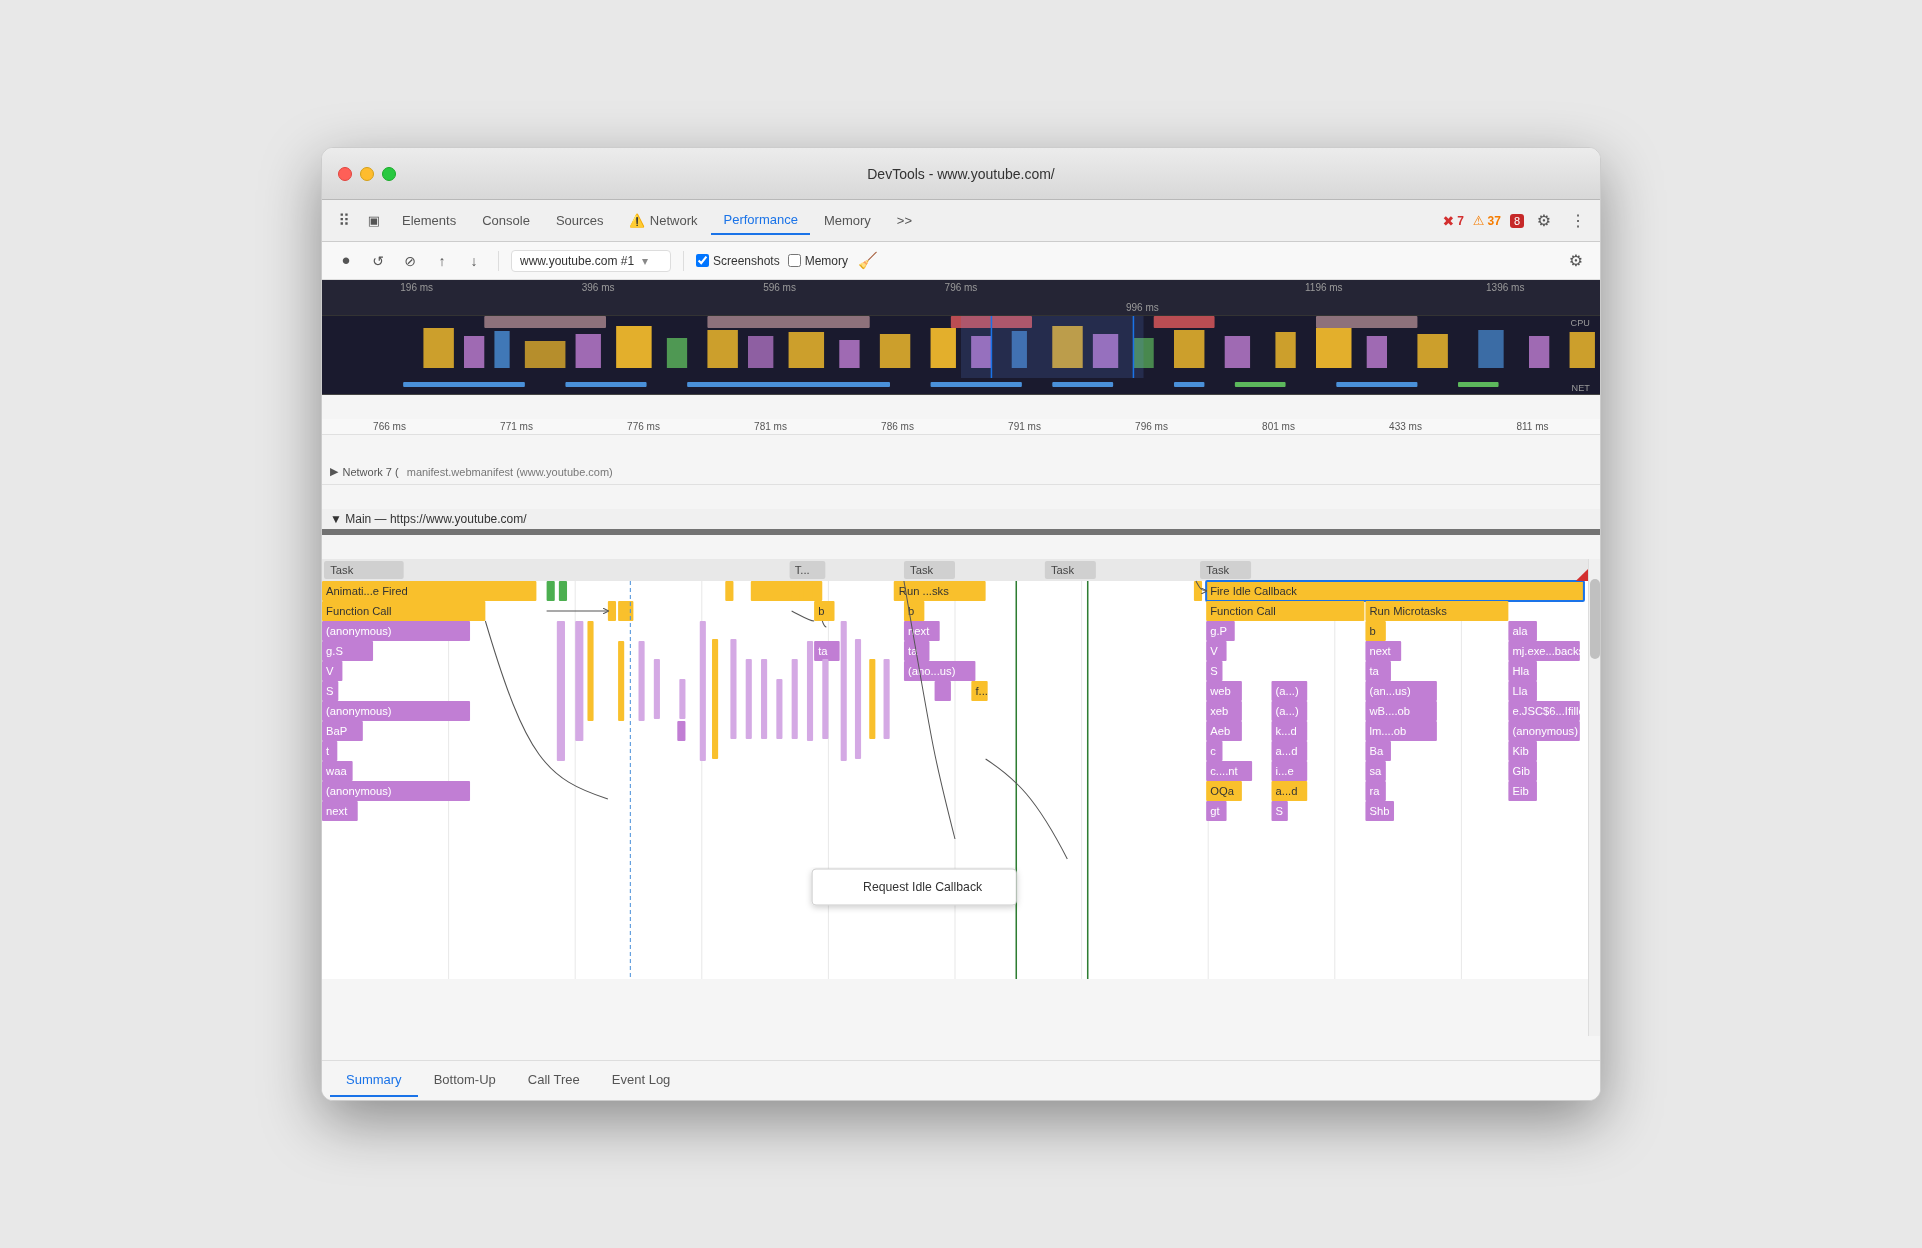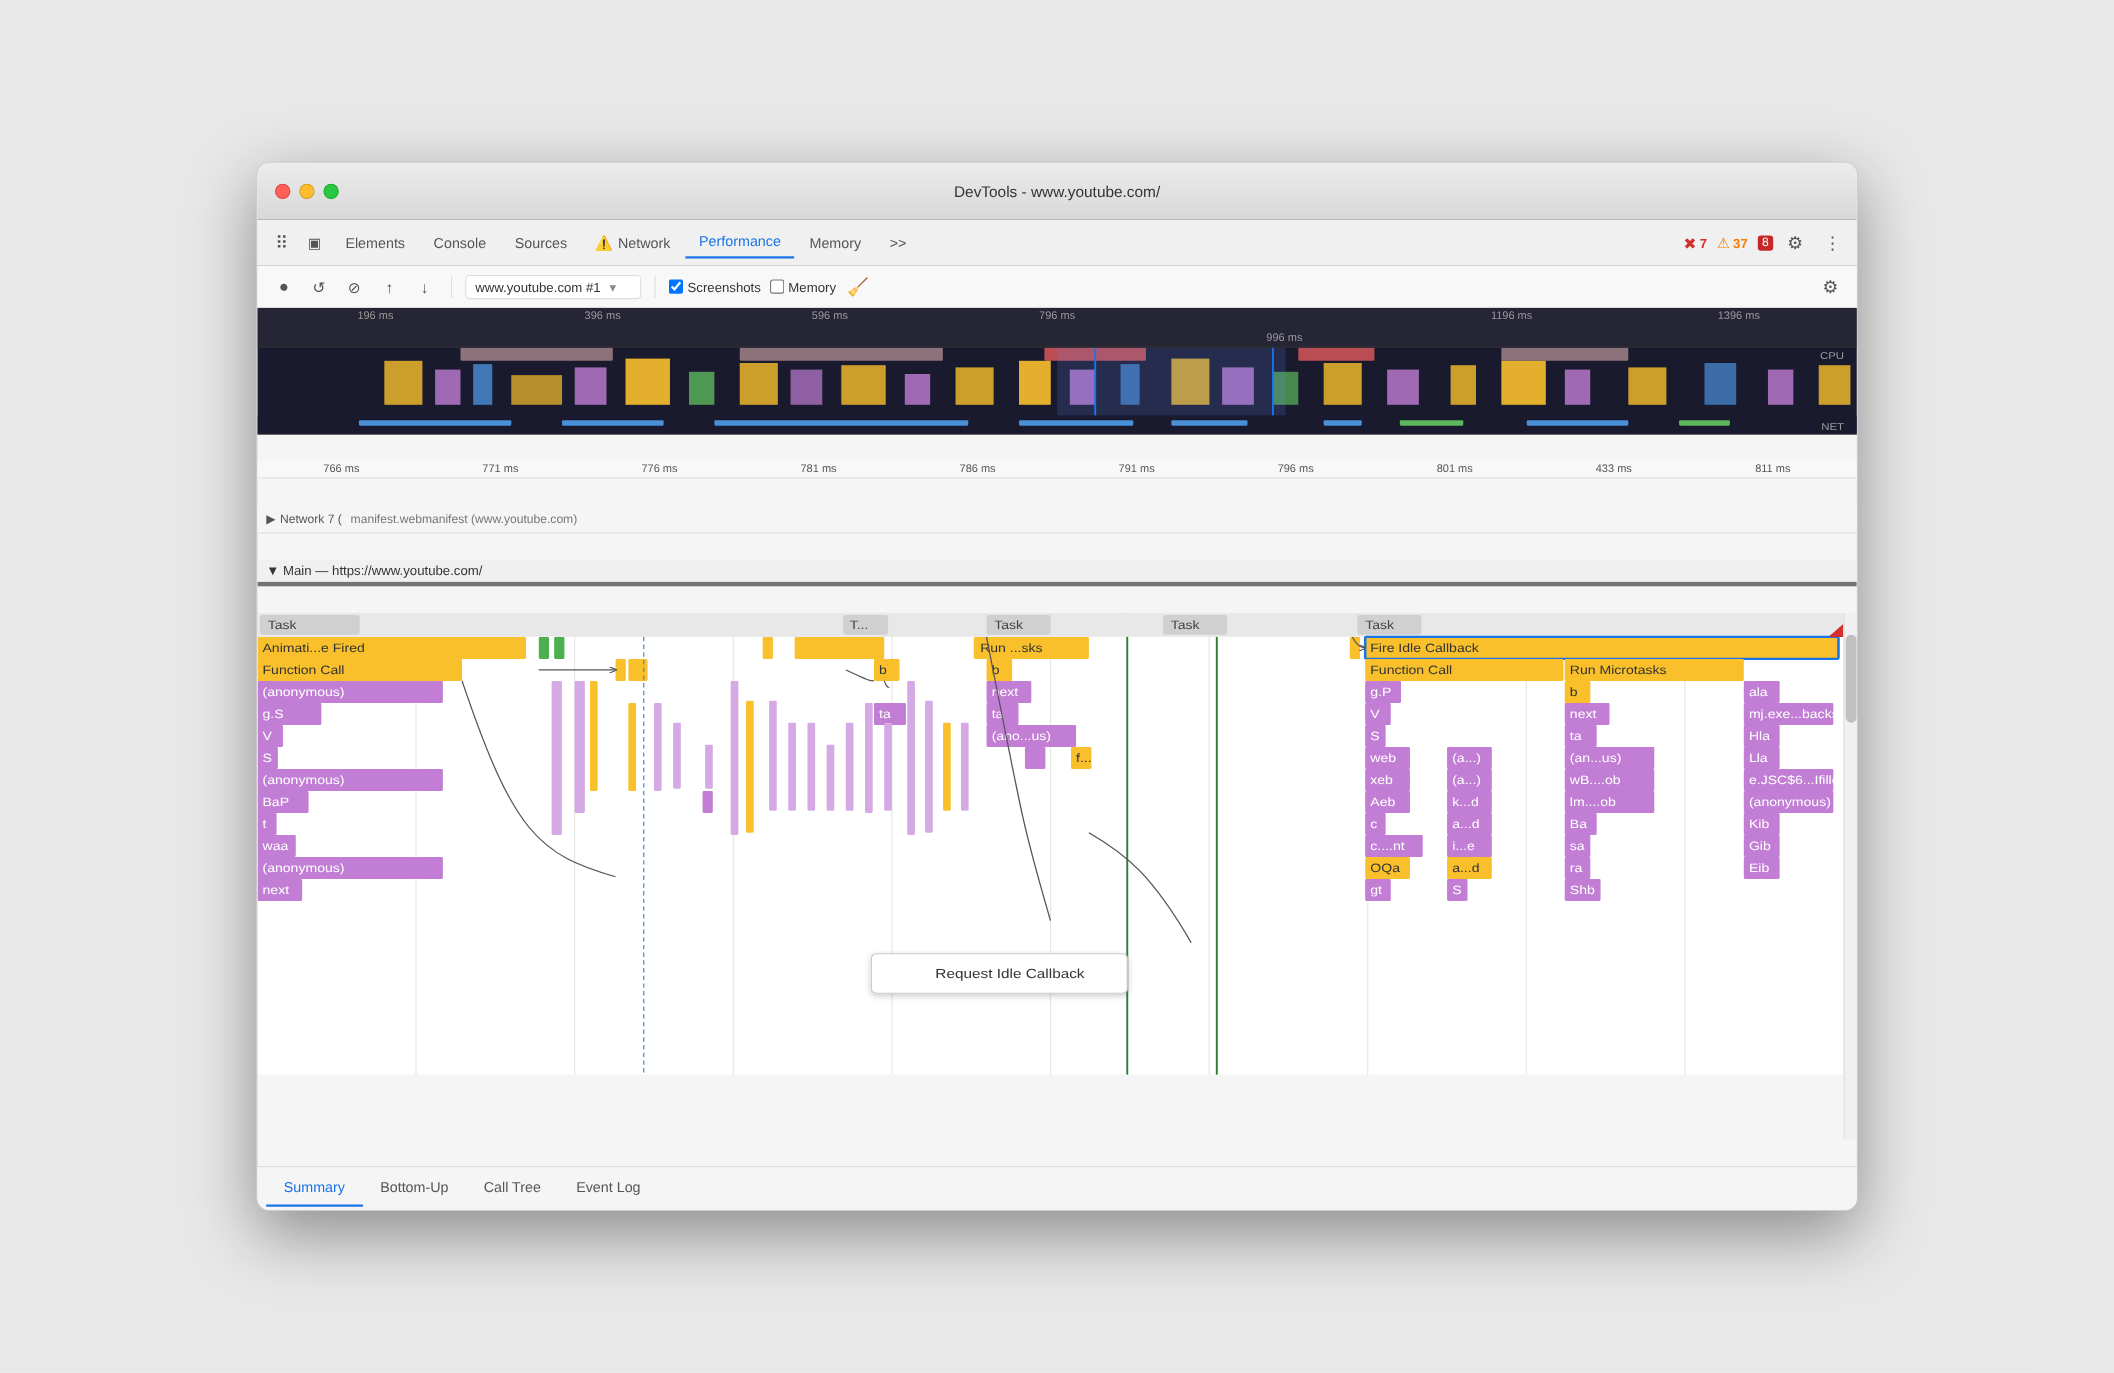--- a/index.html
+++ b/index.html
@@ -6,21 +6,21 @@
     body {
       font-family: -apple-system, BlinkMacSystemFont, 'Helvetica Neue', Arial, sans-serif;
       background: #e8e8e8;
       display: flex;
       justify-content: center;
       align-items: center;
       min-height: 100vh;
       padding: 20px;
     }
     .window {
-      width: 1456px;
+      width: 1280px;
       background: #f5f5f5;
       border-radius: 12px;
       box-shadow: 0 20px 60px rgba(0,0,0,0.4);
       overflow: hidden;
       border: 1px solid #ccc;
     }
     
     .title-bar {
       background: linear-gradient(180deg, #ececec 0%, #d8d8d8 100%);
       height: 52px;
@@ -379,21 +379,21 @@
       <div style="flex:1; text-align:center; font-size:10px; color:#555;">433 ms</div>
       <div style="flex:1; text-align:center; font-size:10px; color:#555;">811 ms</div>
     </div>
 
     <div class="network-row">
       <span style="margin-right:4px; cursor:pointer;">▶</span>
       <span>Network 7 (</span>
       <span style="margin-left:8px; color:#777;">manifest.webmanifest (www.youtube.com)</span>
     </div>
 
-    <div style="background:#f0f0f0; border-bottom:4px solid #737373; display:flex; align-items:center; padding:3px 8px; font-size:12px; color:#333; font-weight:500;">
+    <div style="background:#f0f0f0; border-bottom:6px solid #737373; display:flex; align-items:center; padding:3px 8px; font-size:12px; color:#333; font-weight:500;">
       <span>▼ Main — https://www.youtube.com/</span>
     </div>
 
     <div style="flex:1; overflow:hidden; display:flex; flex-direction:row; position:relative;">
       <div style="flex:1; overflow-y:auto; overflow-x:hidden; position:relative;">
 
         <svg width="100%" height="420" viewBox="0 0 1240 420" preserveAspectRatio="none" style="display:block;">
 
           <rect width="1240" height="420" fill="white"></rect>
 

